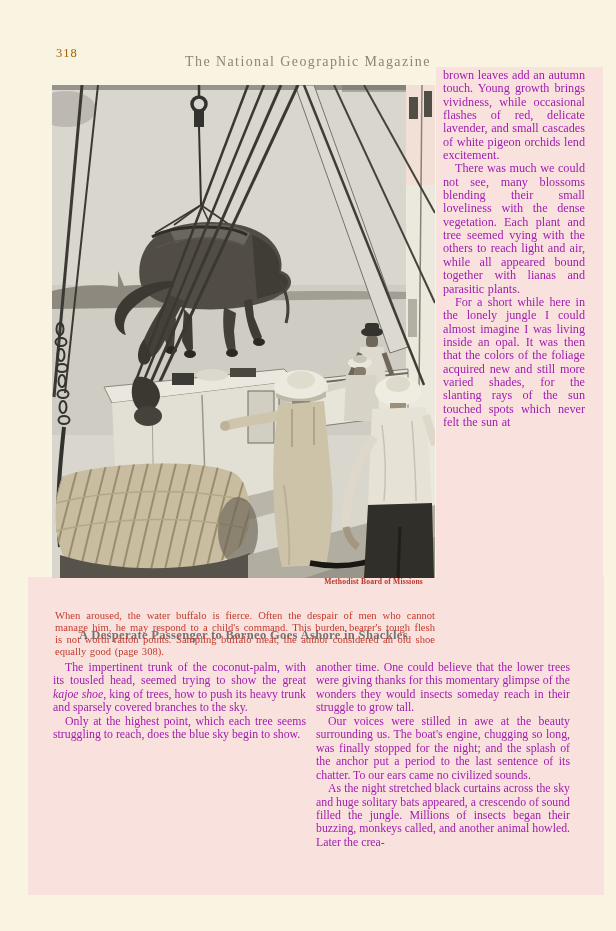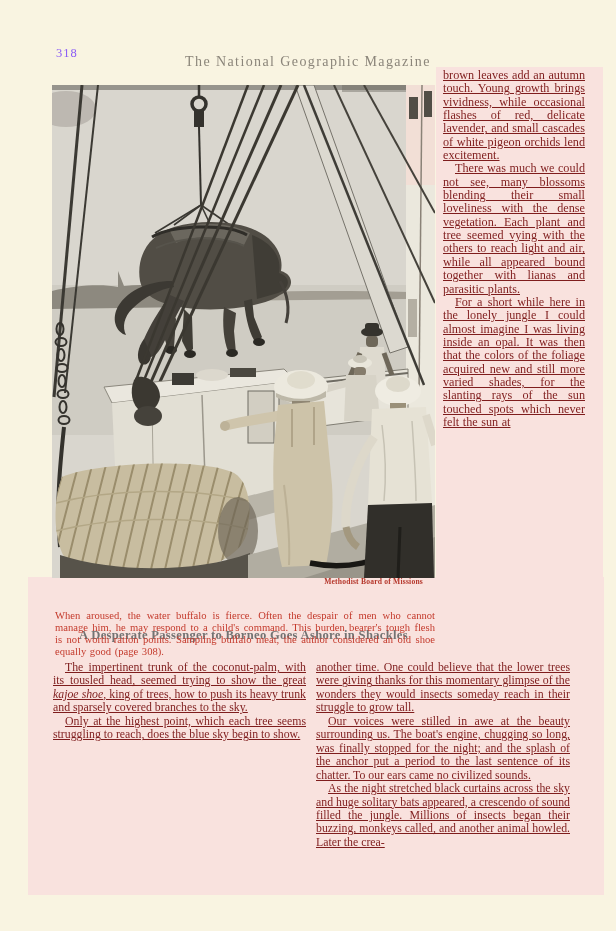--- a/index.html
+++ b/index.html
@@ -8,21 +8,21 @@
     width:616px;height:931px;
     background:#f9f4e1;
     overflow:hidden;
     font-family:"Liberation Serif", serif;
   }
   .tint{position:absolute;background:#f9e2de;}
   .tint-right{left:436px;top:67px;width:167px;height:596px;}
   .tint-bottom{left:28px;top:577px;width:576px;height:318px;}
   .pageno{
     position:absolute;left:56px;top:46px;
-    font-size:12.5px;color:#8b5cf6;letter-spacing:1px;
+    font-size:12.5px;color:#a16207;letter-spacing:1px;
   }
   .running-head{
     position:absolute;left:0;top:54px;width:616px;
     text-align:center;font-size:14px;color:#8b857a;letter-spacing:1.4px;
   }
   .photo{
     position:absolute;left:52px;top:85px;width:383px;height:493px;
   }
   .photo svg{display:block;width:383px;height:493px;}
   .credit{
@@ -31,21 +31,21 @@
   }
   .cap-title{
     position:absolute;left:52px;top:591px;width:383px;
     text-align:center;font-size:12.6px;font-weight:bold;color:#737373;letter-spacing:.3px;margin-top:37px;
   }
   .cap-body{
     position:absolute;left:55px;top:610px;width:380px;
     font-size:10.6px;line-height:11.9px;text-align:justify;color:#c43a2c;
     word-spacing:1px;
   }
-  .col{position:absolute;color:#7f1d1d;text-align:justify;text-decoration:underline;}
+  .col{position:absolute;color:#a21caf;text-align:justify;}
   .col p{margin:0;}
   .col p.ind{text-indent:12px;}
   .col-narrow{
     left:443px;top:69px;width:142px;
     font-size:12.2px;line-height:13.35px;word-spacing:.5px;
   }
   .col-bl{left:53px;top:661px;width:253px;font-size:11.8px;line-height:13.45px;}
   .col-br{left:316px;top:661px;width:254px;font-size:11.8px;line-height:13.45px;}
 </style>
 </head>

